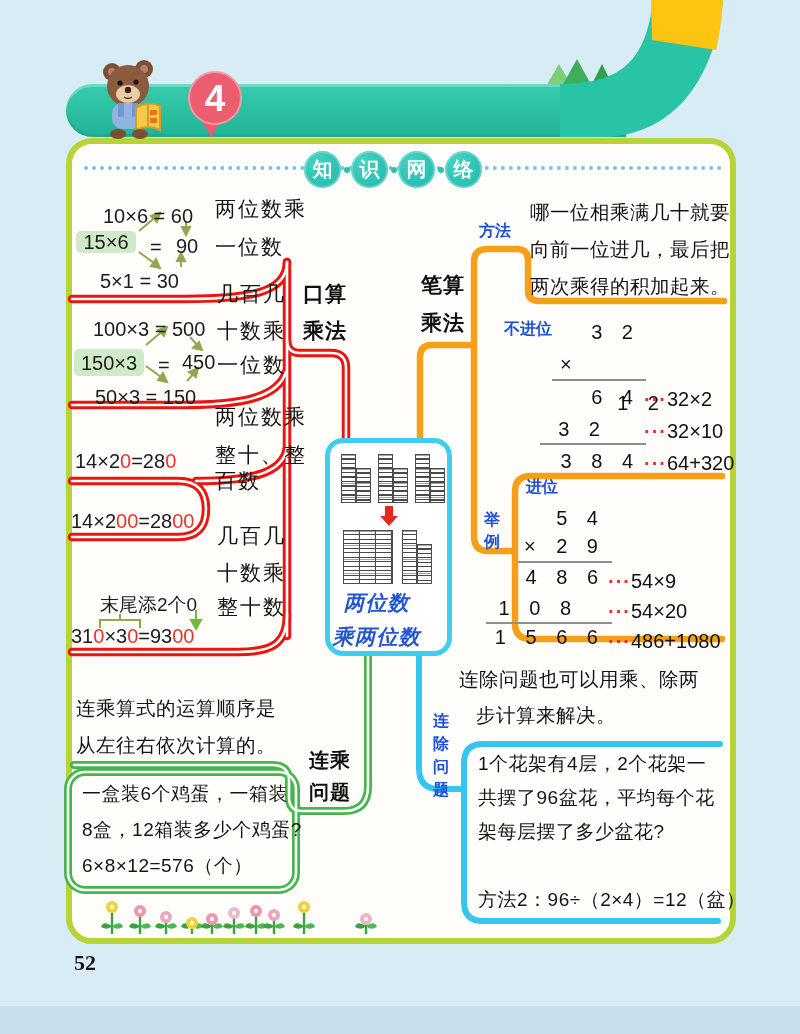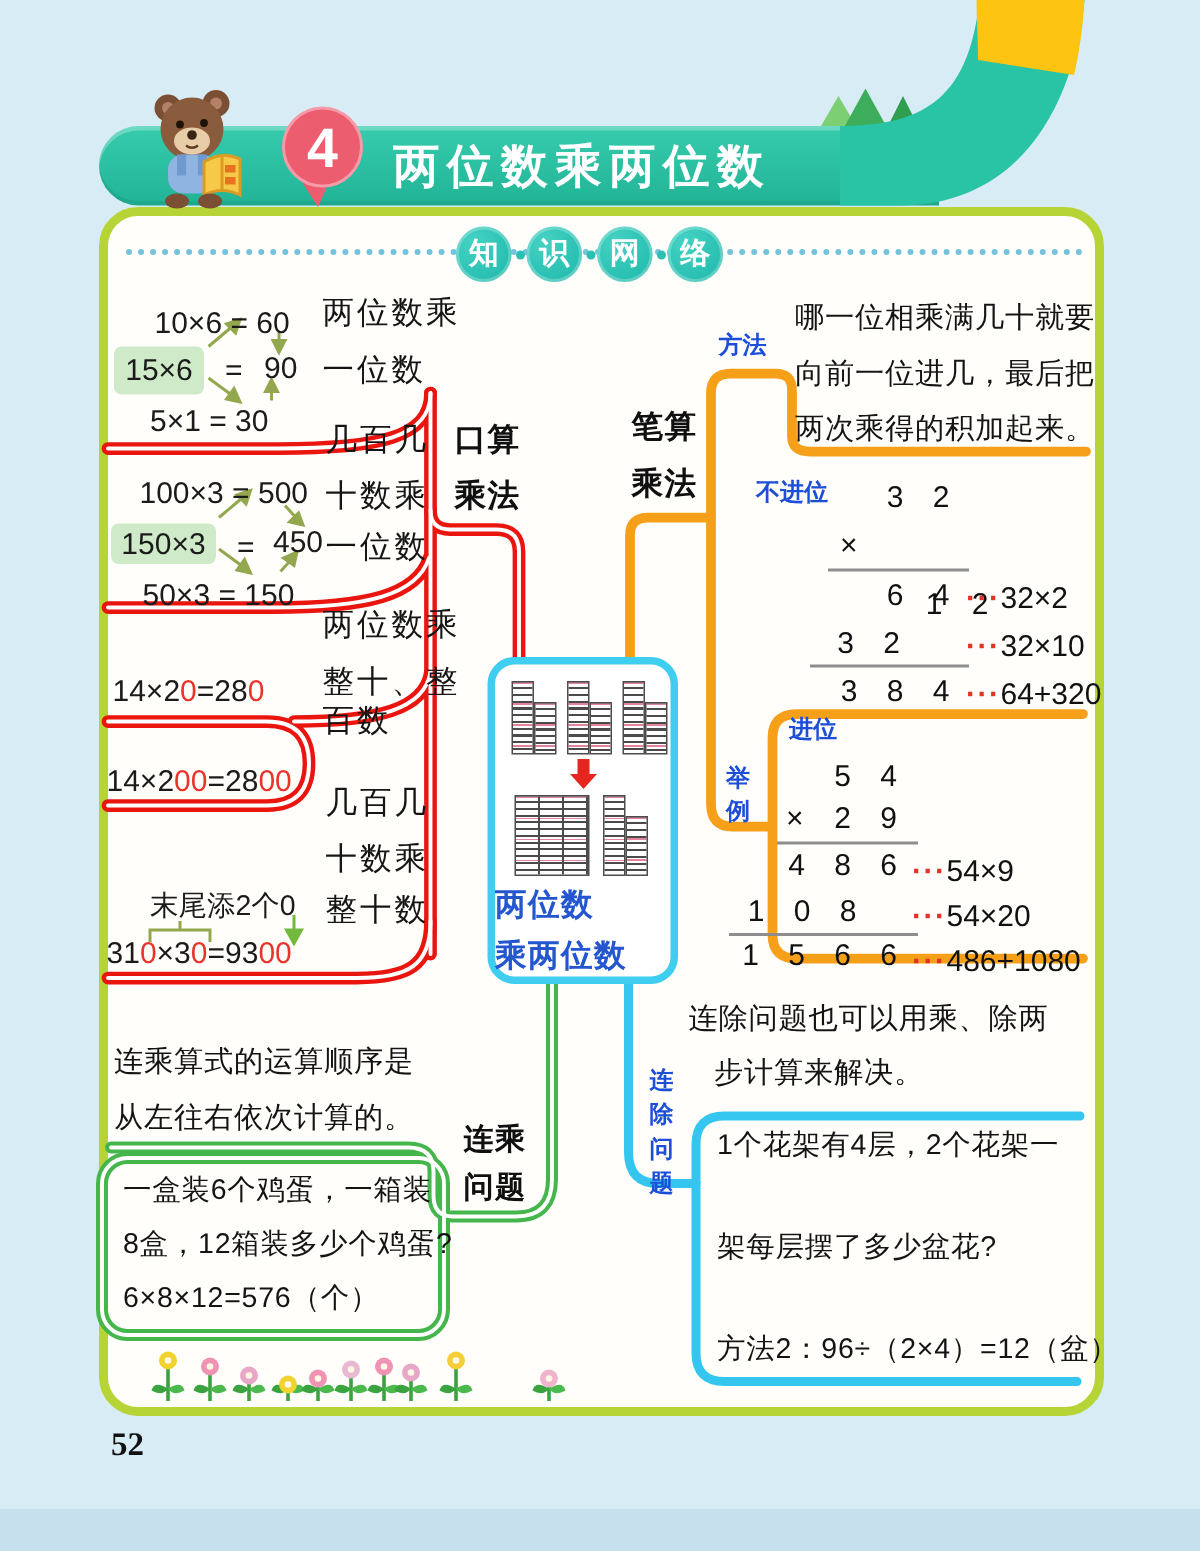--- a/index.html
+++ b/index.html
@@ -26,22 +26,22 @@
   .lab{font-size:21px;color:#151515;z-index:7;letter-spacing:2px;}
   .branch{font-size:21px;font-weight:bold;color:#101010;z-index:7;letter-spacing:1px;}
   .red{color:#e8342b;}
   .bodytext{font-size:19.5px;color:#141414;z-index:7;letter-spacing:.5px;}
   .vm{font-size:20px;color:#111;letter-spacing:7px;text-align:right;z-index:7;}
   .rule{position:absolute;height:0;border-top:2px solid #8e8e8e;z-index:7;}
   .note{font-size:20px;color:#111;z-index:7;}
   .note .dots{color:#e53026;font-weight:bold;letter-spacing:1px;}
   .cnode{position:absolute;left:325px;top:438px;width:117px;height:208px;background:#fff;
     border:5px solid #3fcdf0;border-radius:18px;z-index:8;}
-  .cnode-text{position:absolute;width:93px;color:#2356cf;font-size:21px;
-    font-weight:bold;letter-spacing:1px;}
+  .cnode-text{position:absolute;width:93px;text-align:center;color:#2356cf;font-size:21px;
+    font-weight:bold;letter-spacing:1px;font-style:italic;}
   .rod{position:absolute;border:1px solid #4c4c4c;
     background-image:repeating-linear-gradient(180deg, rgba(224,110,140,.85) 0 1.2px, transparent 1.2px 14px),
       repeating-linear-gradient(180deg,#fdfdfd 0 3.1px,#4a4a4a 3.1px 4.5px);}
   .grid{position:absolute;border:1px solid #4c4c4c;
     background-image:repeating-linear-gradient(90deg, transparent 0 15px, #4c4c4c 15px 16px),
       repeating-linear-gradient(180deg, rgba(224,110,140,.85) 0 1.2px, transparent 1.2px 14px),
       repeating-linear-gradient(180deg,#fdfdfd 0 3.1px,#4a4a4a 3.1px 4.5px);}
   .redarrow{position:absolute;z-index:8;}
   .vlab{z-index:7;font-size:16px;font-weight:bold;color:#1d4ed8;}
   .pageno{font-family:"Liberation Serif",serif;font-size:22px;font-weight:bold;color:#111;z-index:7;}
@@ -157,36 +157,35 @@
       <ellipse cx="52" cy="78" rx="8" ry="5" fill="#7b4f33"></ellipse>
   </svg>
 
   <svg class="badge4" width="58" height="70">
     <circle cx="29" cy="28" r="26" fill="#ec5d70"></circle>
     <path d="M12,46 L26,68 L34,50 Z" fill="#ec5d70"></path>
     <circle cx="29" cy="28" r="26" fill="none" stroke="#f79aa8" stroke-width="2"></circle>
     <text x="29" y="41" text-anchor="middle" font-size="37" font-weight="bold" fill="#fff" font-family="Liberation Sans, sans-serif" id="unit-num-text">4</text>
   </svg>
 
-  <div class="abs title" style="left:262px;top:95px;">两位数乘两位数</div>
 
   <div class="dotline"></div>
   <div class="kn-circle" style="left:304px;">知</div>
   <div class="kn-circle" style="left:351px;">识</div>
   <div class="kn-circle" style="left:398px;">网</div>
   <div class="kn-circle" style="left:445px;">络</div>
   <div class="kn-dot" style="left:344px;"></div>
   <div class="kn-dot" style="left:391px;"></div>
   <div class="kn-dot" style="left:438px;"></div>
 
   <div class="abs branch" style="left:303px;top:283px;">口算</div>
   <div class="abs branch" style="left:303px;top:320px;">乘法</div>
 
   <div class="abs eq" style="left:103px;top:206px;">10×6 = 60</div>
-  <div class="abs hl" style="left:76px;top:231px;width:60px;height:32px;">15×6</div>
+  <div class="abs hl" style="left:76px;top:231px;width:60px;height:22px;">15×6</div>
   <div class="abs eq" style="left:150px;top:237px;">=</div>
   <div class="abs eq" style="left:176px;top:236px;">90</div>
   <div class="abs eq" style="left:100px;top:271px;">5×1 = 30</div>
   <div class="abs lab" style="left:215px;top:198px;">两位数乘</div>
   <div class="abs lab" style="left:215px;top:236px;">一位数</div>
 
   <div class="abs eq" style="left:93px;top:319px;">100×3 = 500</div>
   <div class="abs hl" style="left:74px;top:349px;width:70px;height:27px;">150×3</div>
   <div class="abs eq" style="left:158px;top:355px;">=</div>
   <div class="abs eq" style="left:182px;top:352px;">450</div>
@@ -269,20 +268,21 @@
   <div class="abs branch" style="left:309px;top:750px;font-size:20px;">连乘</div>
   <div class="abs branch" style="left:309px;top:782px;font-size:20px;">问题</div>
 
   <div class="abs bodytext" style="left:459px;top:670px;">连除问题也可以用乘、除两</div>
   <div class="abs bodytext" style="left:459px;top:706px;margin-left:17px;">步计算来解决。</div>
   <div class="abs vlab" style="left:433px;top:713px;">连</div>
   <div class="abs vlab" style="left:433px;top:736px;">除</div>
   <div class="abs vlab" style="left:433px;top:759px;">问</div>
   <div class="abs vlab" style="left:433px;top:782px;">题</div>
   <div class="abs bodytext" style="left:478px;top:754px;font-size:19px;">1个花架有4层，2个花架一</div>
+  <div class="abs bodytext" style="left:478px;top:788px;font-size:19px;">共摆了96盆花，平均每个花</div>
   <div class="abs bodytext" style="left:478px;top:822px;font-size:19px;">架每层摆了多少盆花?</div>
   <div class="abs bodytext" style="left:478px;top:890px;font-size:19px;">方法2：96÷（2×4）=12（盆）</div>
 
   <div id="flowers-row">
       <div class="flower" style="left: 100px; top: 900px;"><svg width="24" height="34">
           <path d="M12,34 L12,8" stroke="#3aa33f" stroke-width="2.4" fill="none"></path>
           <path d="M12,26 Q3,20 1,27 Q8,31 12,26" fill="#3aa33f"></path>
           <path d="M12,26 Q21,20 23,27 Q16,31 12,26" fill="#4cb94f"></path>
           <circle cx="12" cy="7" r="6" fill="#f2d22e"></circle>
           <circle cx="12" cy="7" r="2.2" fill="#fff8e6"></circle>

